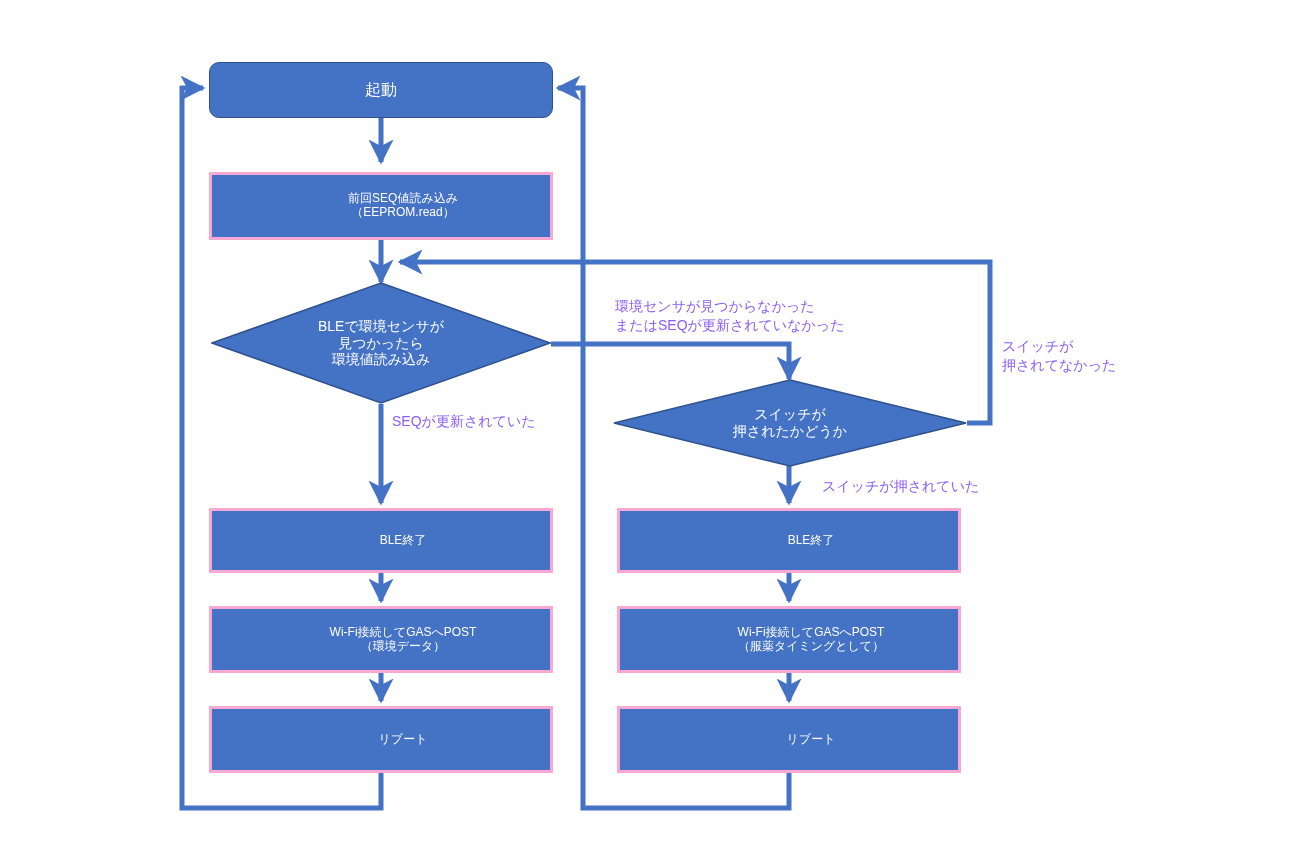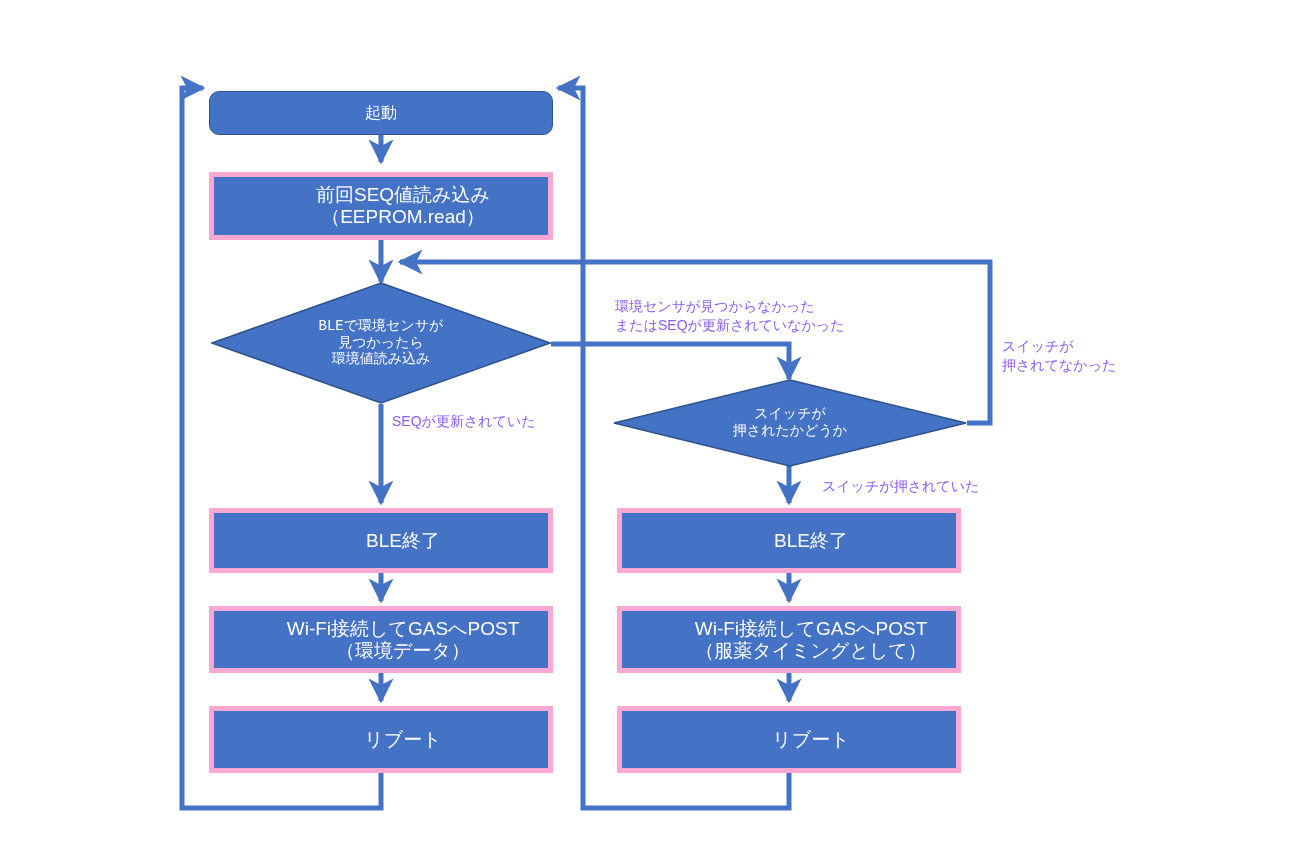--- a/index.html
+++ b/index.html
@@ -32,38 +32,37 @@
     box-sizing: border-box;
     display: flex;
     align-items: center;
     justify-content: center;
     text-align: center;
     color: #ffffff;
     line-height: 1.15;
   }
   .node-rect {
     background: #4472C4;
-    border: 5px solid #f9a8d4;
-    font-size: 19px;
+    border: 3px solid #f9a8d4;
+    font-size: 12px;
     padding-left: 44px;
   }
   .node-rounded {
     background: #4472C4;
     border: 1px solid #2F528F;
     border-radius: 10px;
     font-size: 16px;
   }
   .node-label {
     display: block;
     white-space: pre-line;
     padding: 0 6px;
   }
   .diamond-wrap {
     position: absolute;
-    font-family: Liberation Mono, monospace;
   }
   .diamond-wrap svg {
     position: absolute;
     left: 0;
     top: 0;
   }
   .diamond-text {
     position: absolute;
     left: 0;
     top: 0;
@@ -120,21 +119,21 @@
       <path d="M 789 573 L 789 601" marker-end="url(#arrow)"></path>
 
       <path d="M 789 673 L 789 701" marker-end="url(#arrow)"></path>
 
       <path d="M 789 773 L 789 808 L 583 808 L 583 88 L 558 88" marker-end="url(#arrow)"></path>
 
       <path d="M 967 423 L 990 423 L 990 262 L 400 262" marker-end="url(#arrow)"></path>
     </g>
   </svg>
 
-  <div class="node node-rounded" style="left:209px; top:62px; width:344px; height:44px;margin-top:29px;">
+  <div class="node node-rounded" style="left:209px; top:62px; width:344px; height:56px;">
     <span class="node-label">起動</span>
   </div>
 
   <div class="node node-rect" style="left:209px; top:172px; width:344px; height:68px;">
     <span class="node-label">前回SEQ値読み込み
 （EEPROM.read）</span>
   </div>
 
   <div class="diamond-wrap" style="left:211px; top:282px; width:340px; height:122px;">
     <svg width="340" height="122" viewBox="0 0 340 122">

